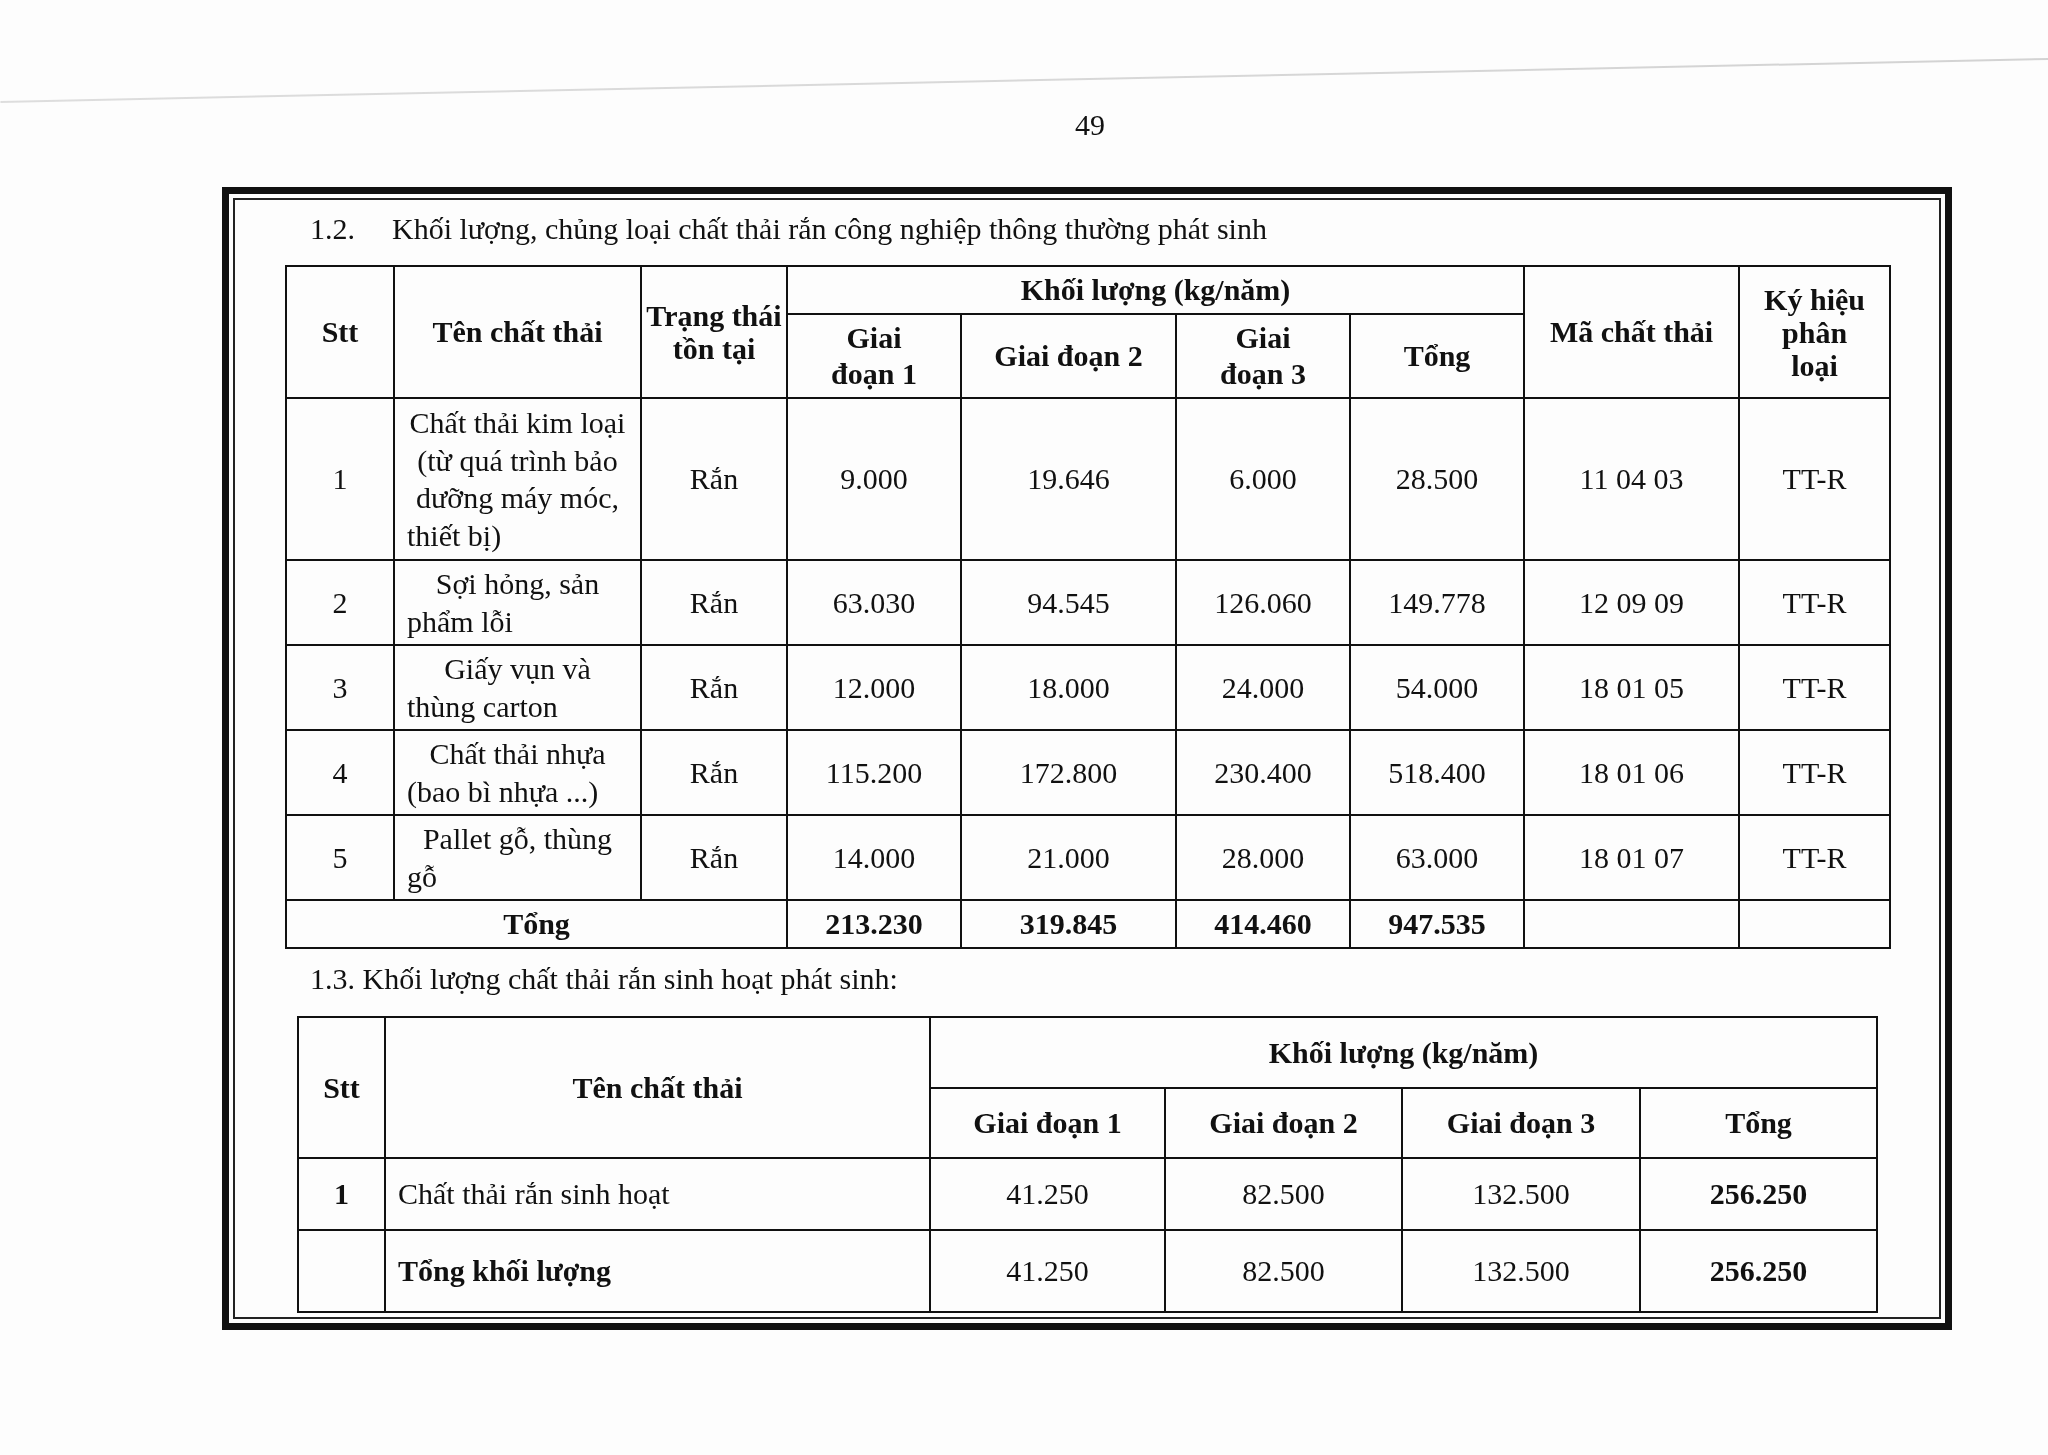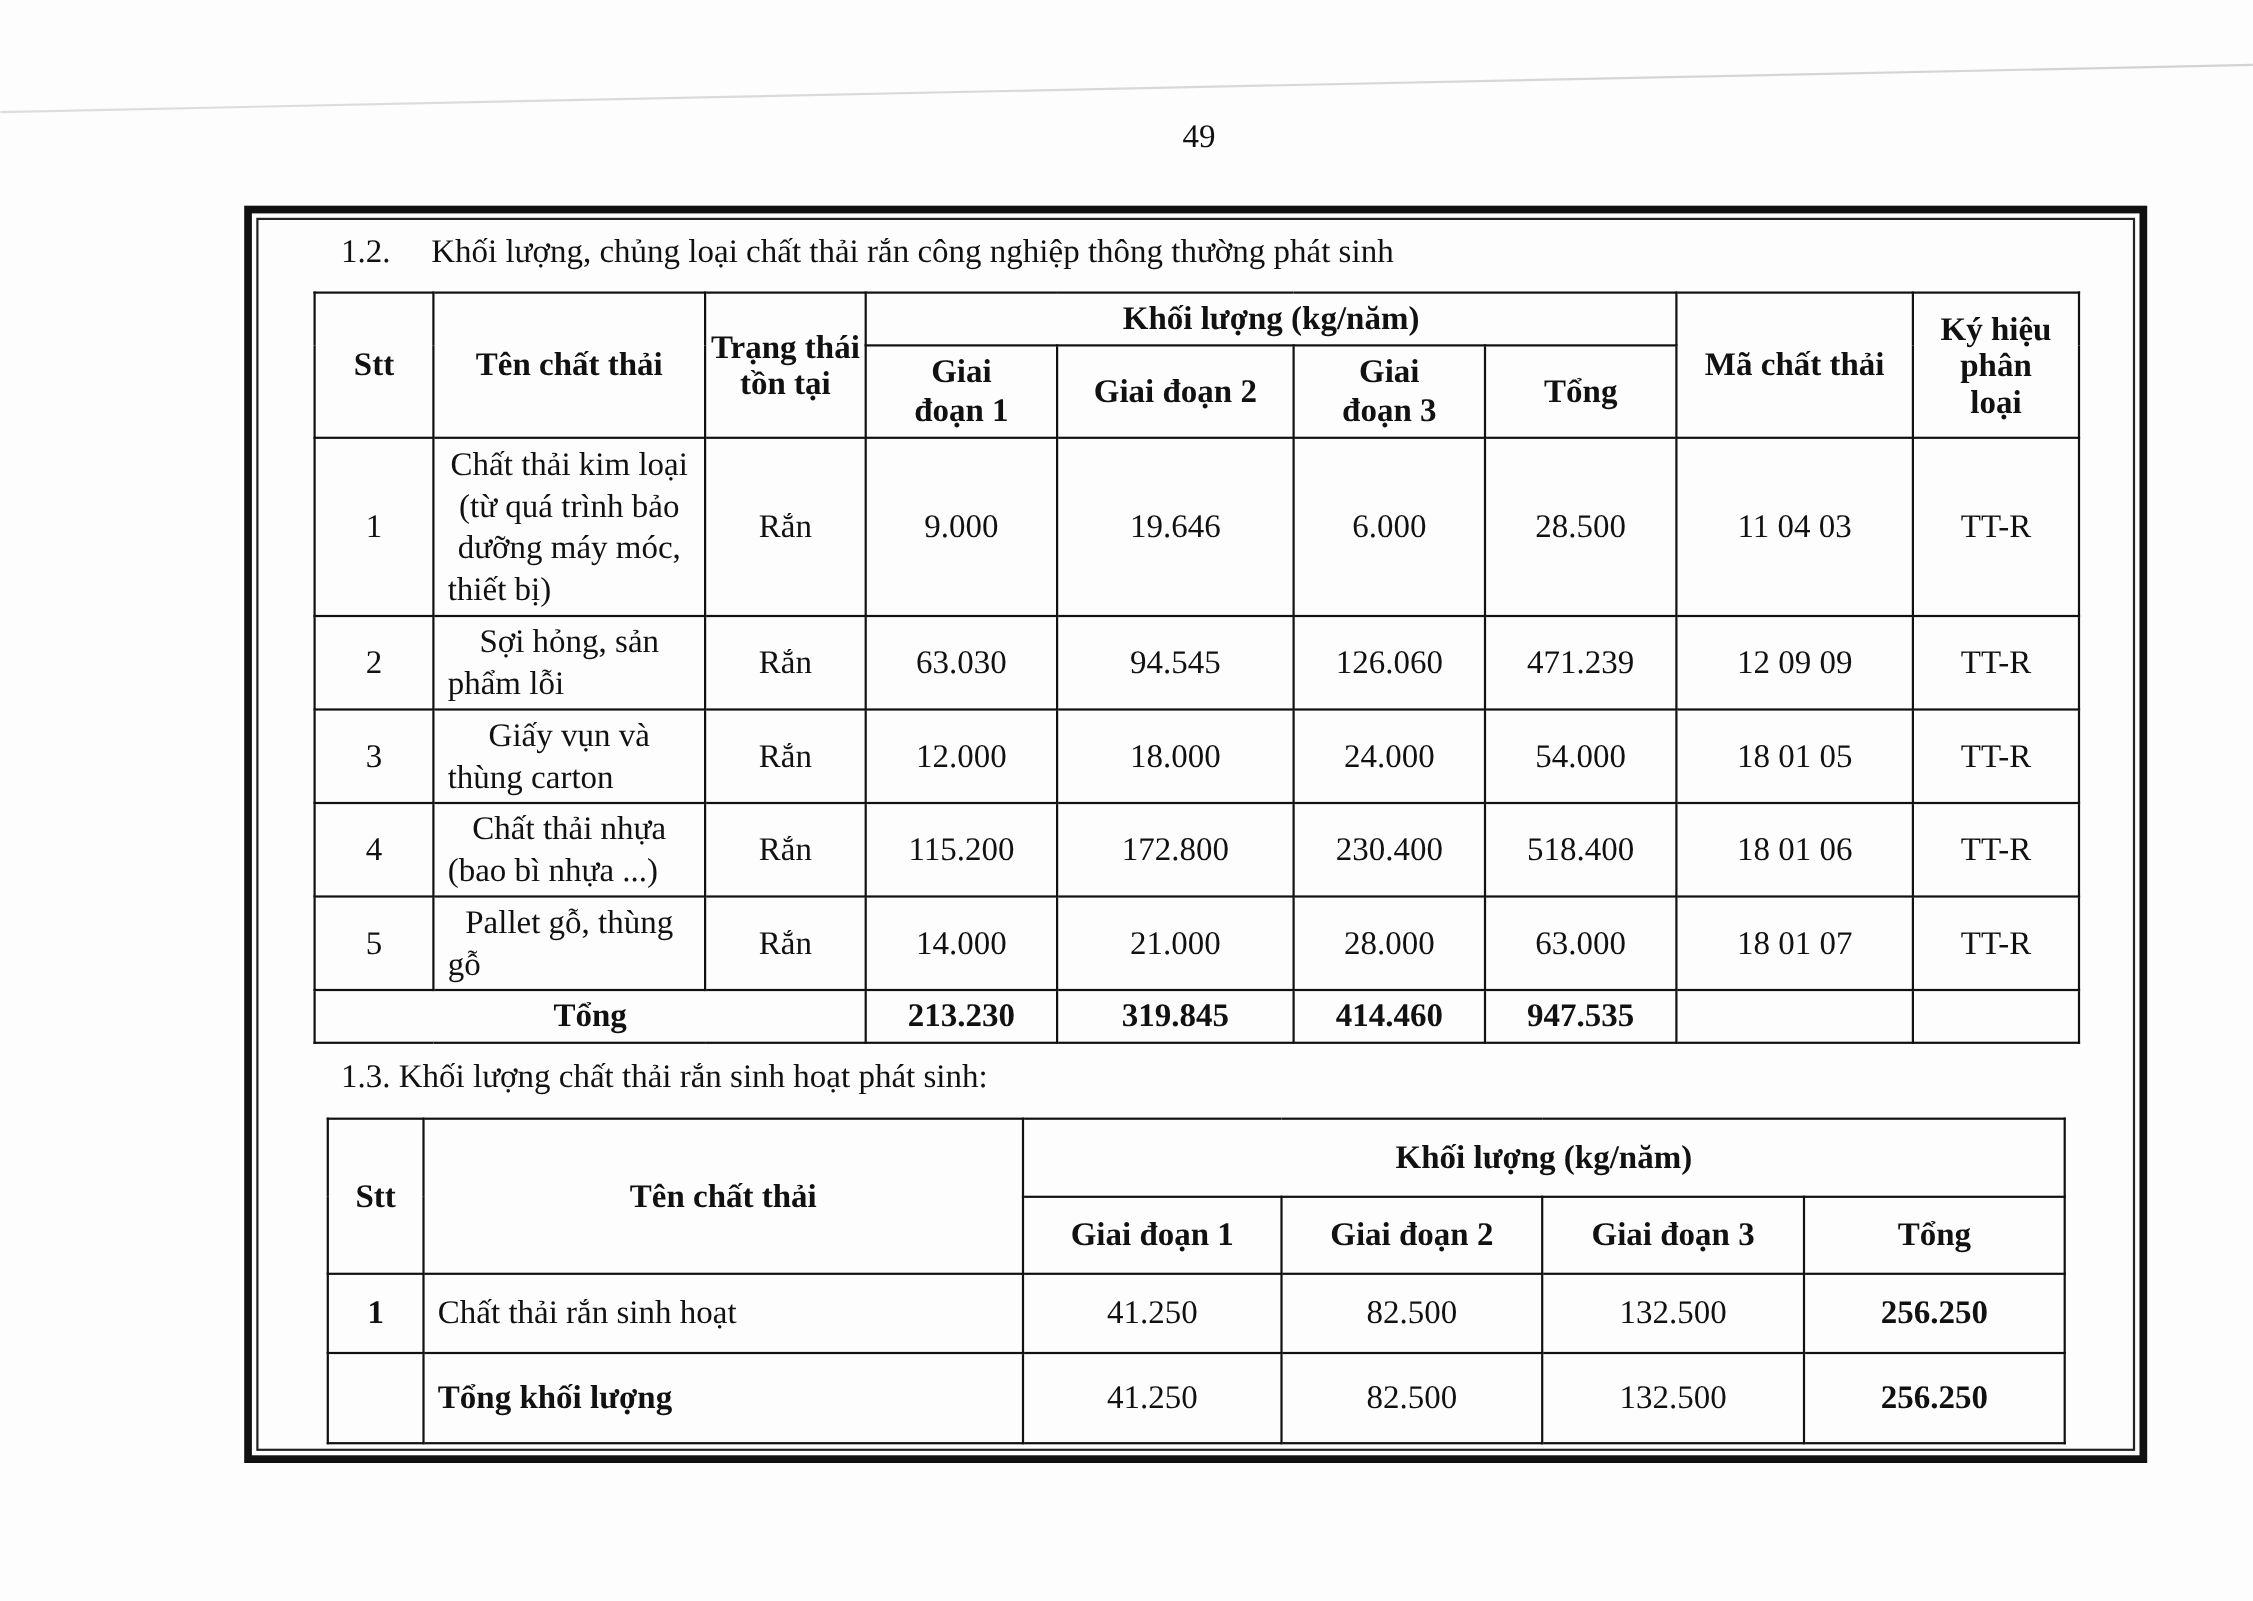--- a/index.html
+++ b/index.html
@@ -102,21 +102,21 @@
     <td>11 04 03</td>
     <td>TT-R</td>
   </tr>
   <tr style="height:85px">
     <td>2</td>
     <td class="name-cell">Sợi hỏng, sản phẩm lỗi</td>
     <td>Rắn</td>
     <td>63.030</td>
     <td>94.545</td>
     <td>126.060</td>
-    <td>471.239</td>
+    <td>149.778</td>
     <td>12 09 09</td>
     <td>TT-R</td>
   </tr>
   <tr style="height:85px">
     <td>3</td>
     <td class="name-cell">Giấy vụn và thùng carton</td>
     <td>Rắn</td>
     <td>12.000</td>
     <td>18.000</td>
     <td>24.000</td>

